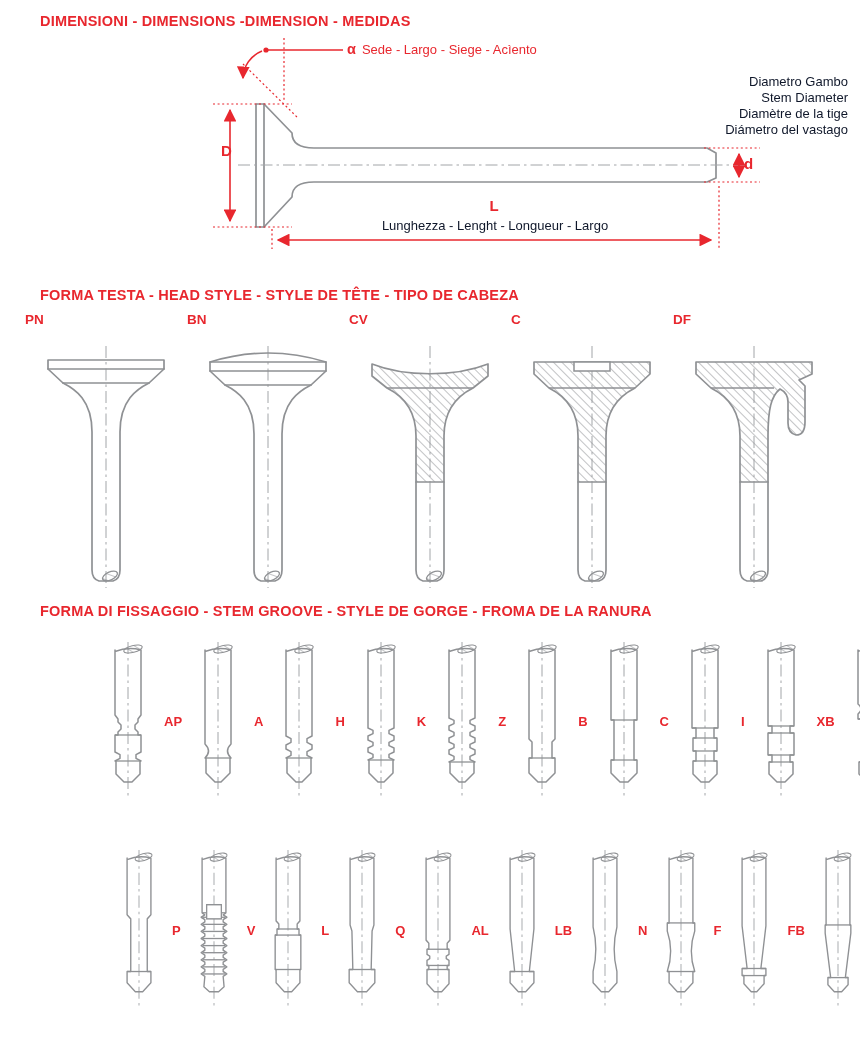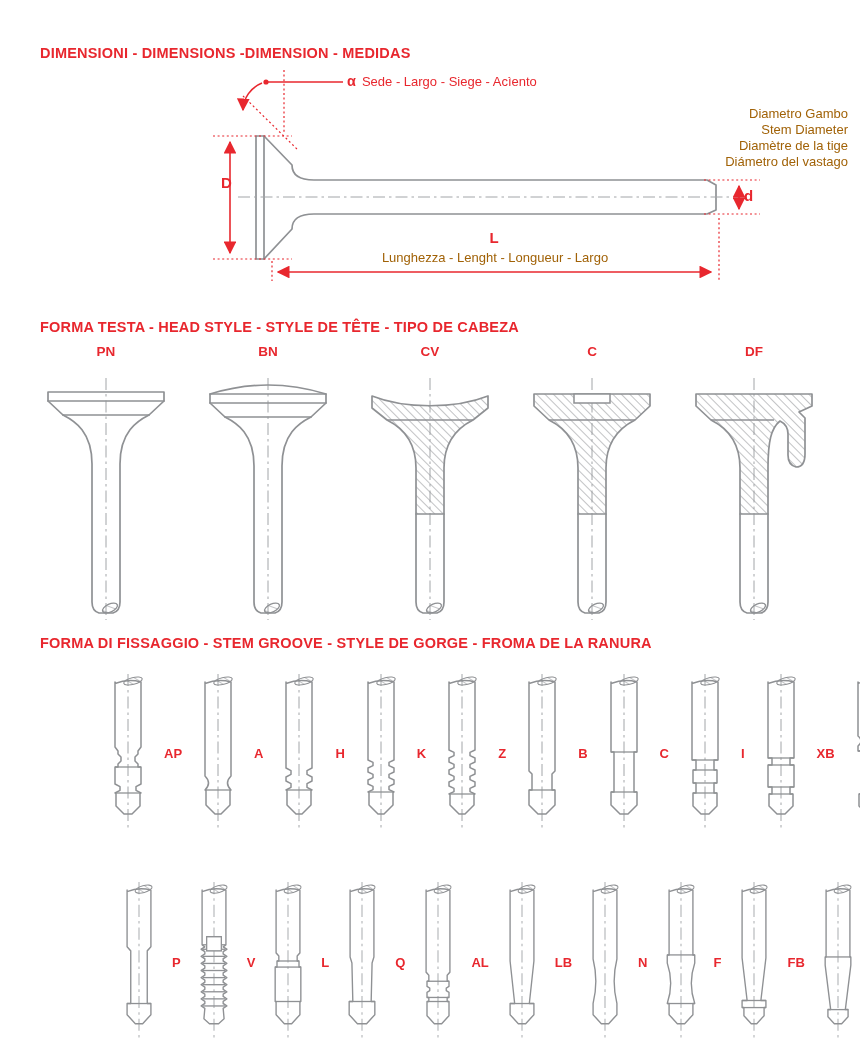--- a/index.html
+++ b/index.html
@@ -1,28 +1,28 @@
 <!DOCTYPE html>
 <html><head>
 <meta charset="utf-8">
 <style>
   html,body{margin:0;padding:0;background:#fff;}
   body{width:860px;height:1051px;position:relative;overflow:hidden;
        font-family:"Liberation Sans", sans-serif;}
-  .page{position:absolute;inset:0;margin-top:32px;}
+  .page{position:absolute;inset:0;}
   .sec-title{position:absolute;font-size:14.5px;font-weight:bold;color:#e8272e;
              letter-spacing:.2px;white-space:nowrap;}
-  .rlabel{position:absolute;color:#a16207;font-size:13px;line-height:16px;white-space:nowrap;}
+  .rlabel{position:absolute;color:#0f172a;font-size:13px;line-height:16px;white-space:nowrap;}
   .rlabel.block{white-space:normal;}
   .sym{position:absolute;color:#e8272e;font-weight:bold;font-size:15px;}
   .seat-wrap{position:absolute;display:flex;align-items:baseline;gap:6px;color:#e8272e;}
   .seat-sym{font-weight:bold;font-size:14.5px;}
   .seat-txt{font-size:13px;}
   .heads-row{position:absolute;top:312px;left:25px;width:810px;display:flex;}
-  .head-cell{width:162px;display:flex;flex-direction:column;align-items:center;}
+  .head-cell{width:162px;display:flex;flex-direction:column;}
   .head-label{height:18px;font-size:13.5px;font-weight:bold;color:#e8272e;}
   .stem-row{position:absolute;display:flex;justify-content:space-between;}
   .stem-row.r1{top:640px;left:92px;width:718px;}
   .stem-row.r2{top:848px;left:106px;width:706px;}
   .stem-cell{display:flex;flex-direction:row;align-items:center;}
   .stem-label{margin-top:2px;font-size:13px;font-weight:bold;color:#e8272e;}
   svg{display:block;}
   .g{fill:none;stroke:#8f9194;stroke-width:1.7;stroke-linejoin:round;stroke-linecap:round;}
   .gs{fill:none;stroke:#8f9194;stroke-width:1.5;stroke-linejoin:round;}
   .hz{fill:url(#hp);stroke:#8f9194;stroke-width:1.7;stroke-linejoin:round;}

